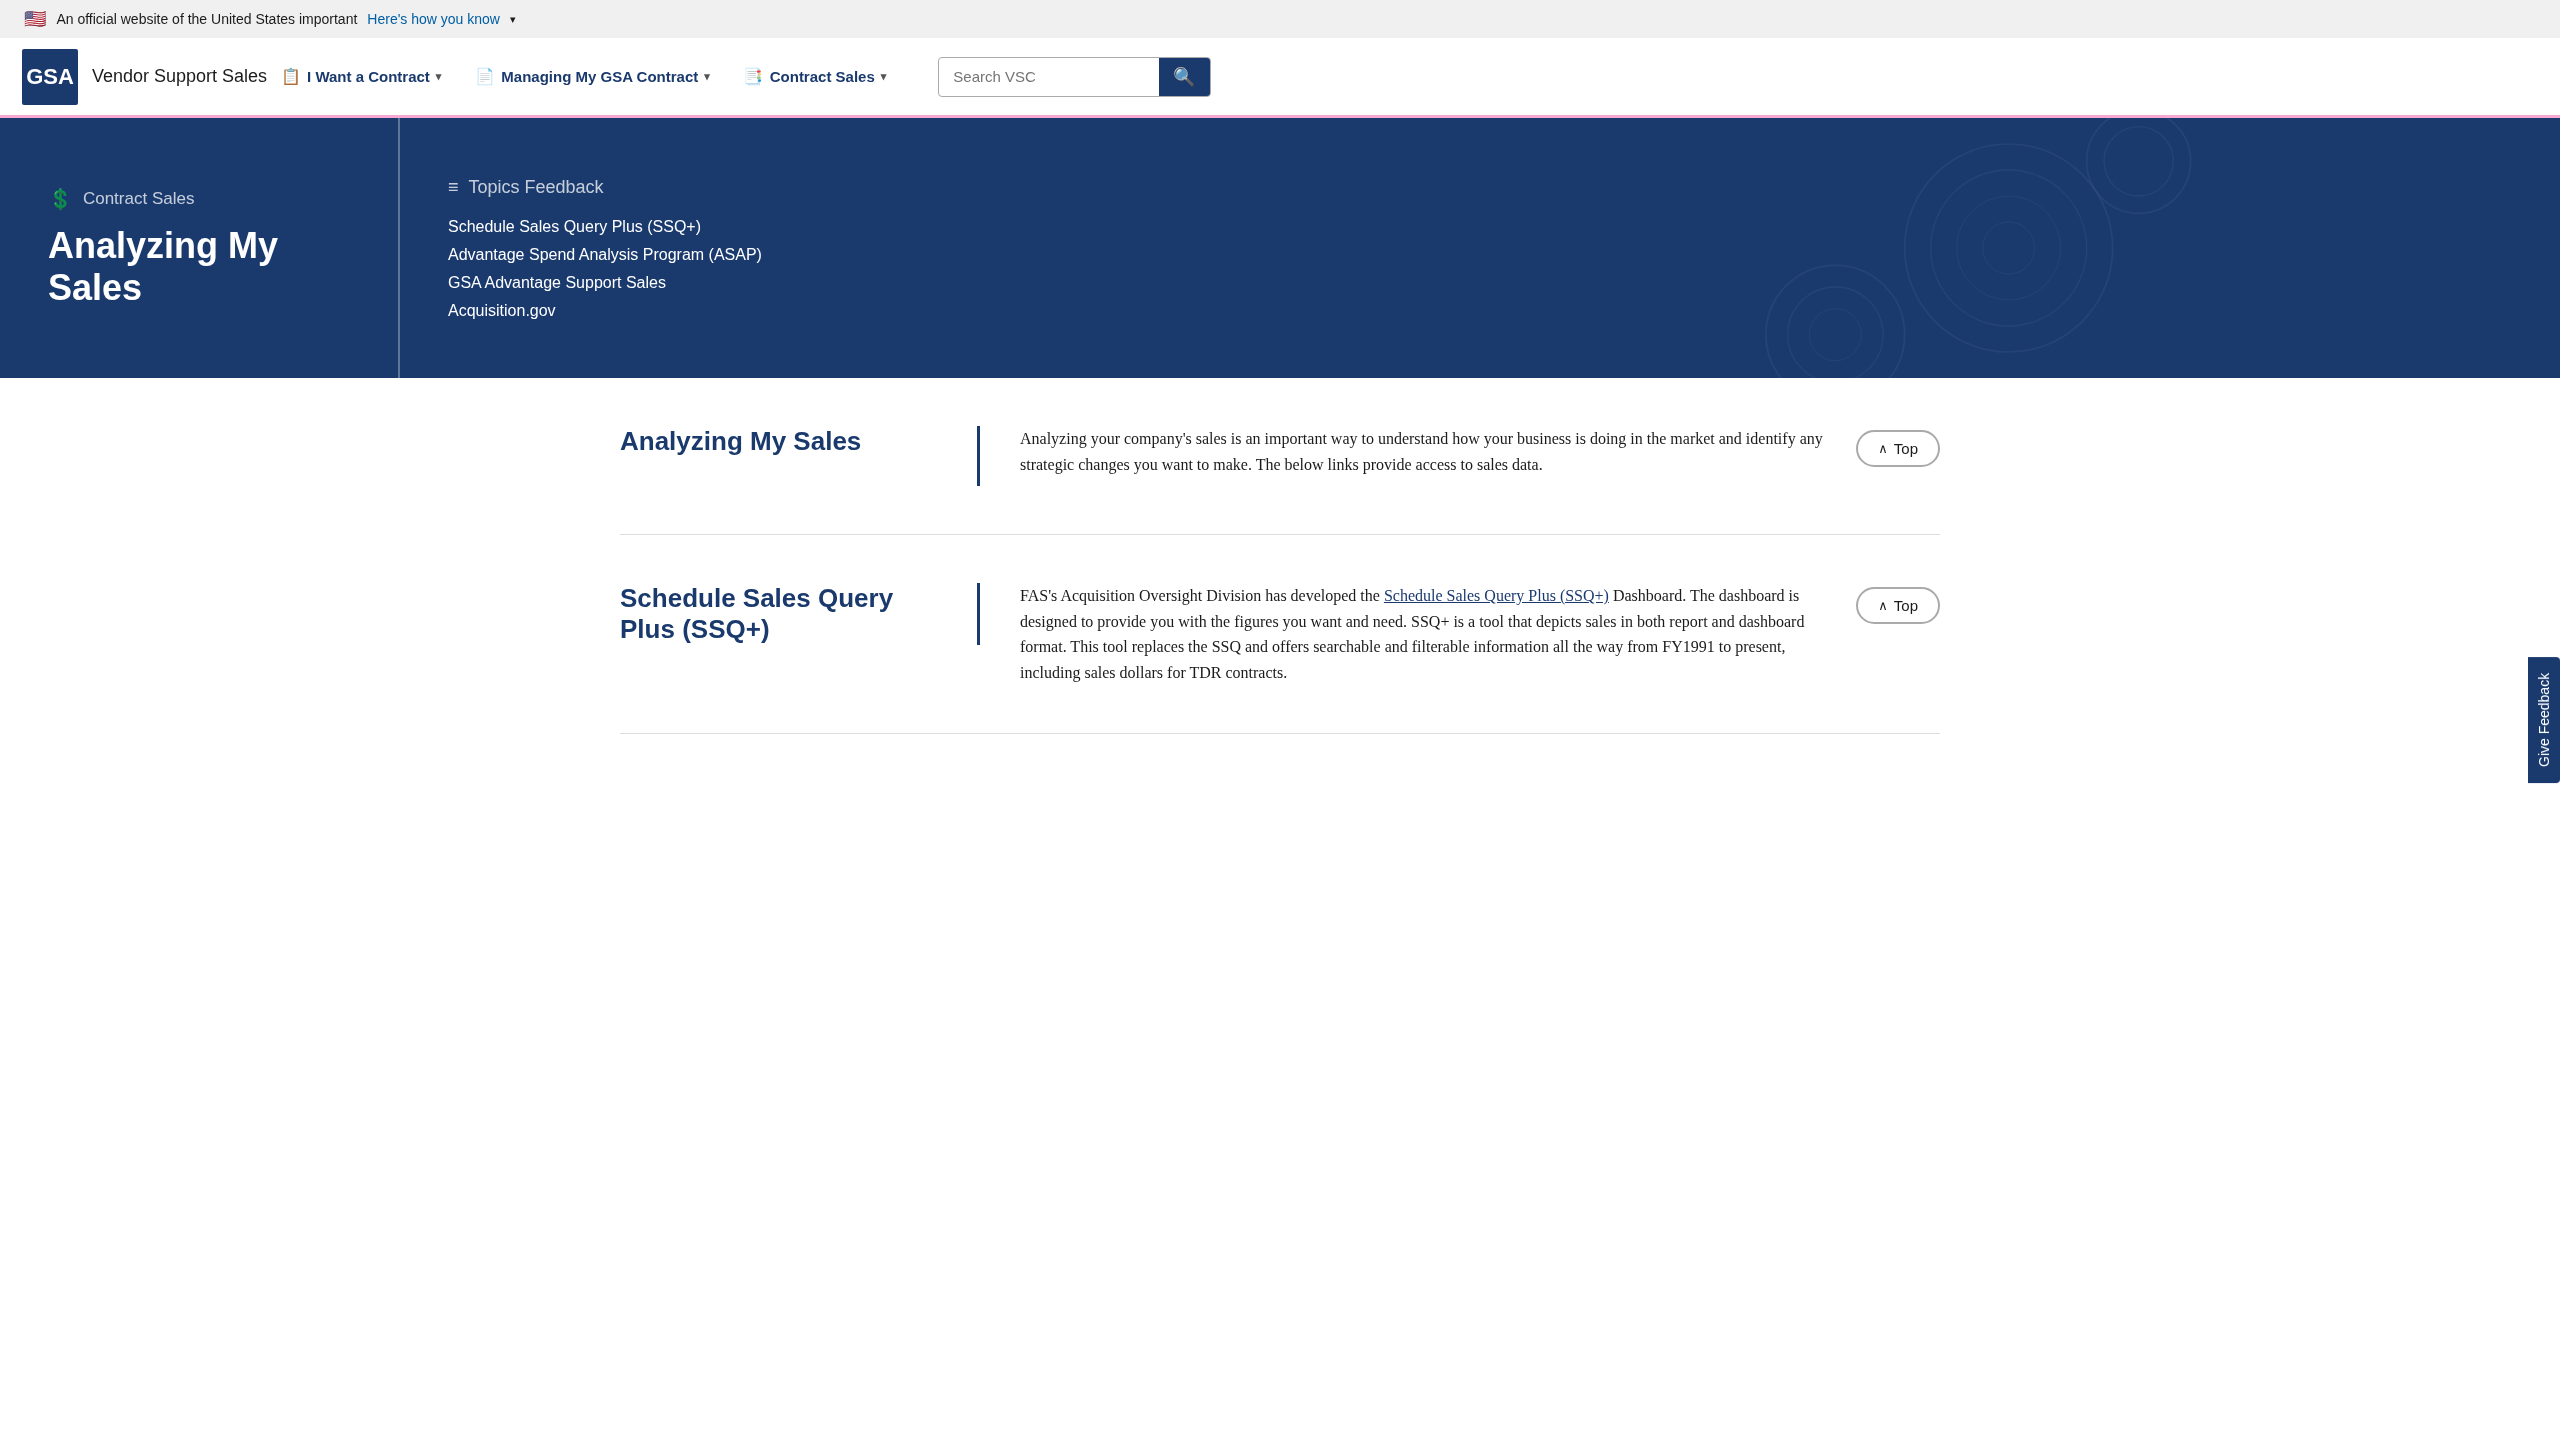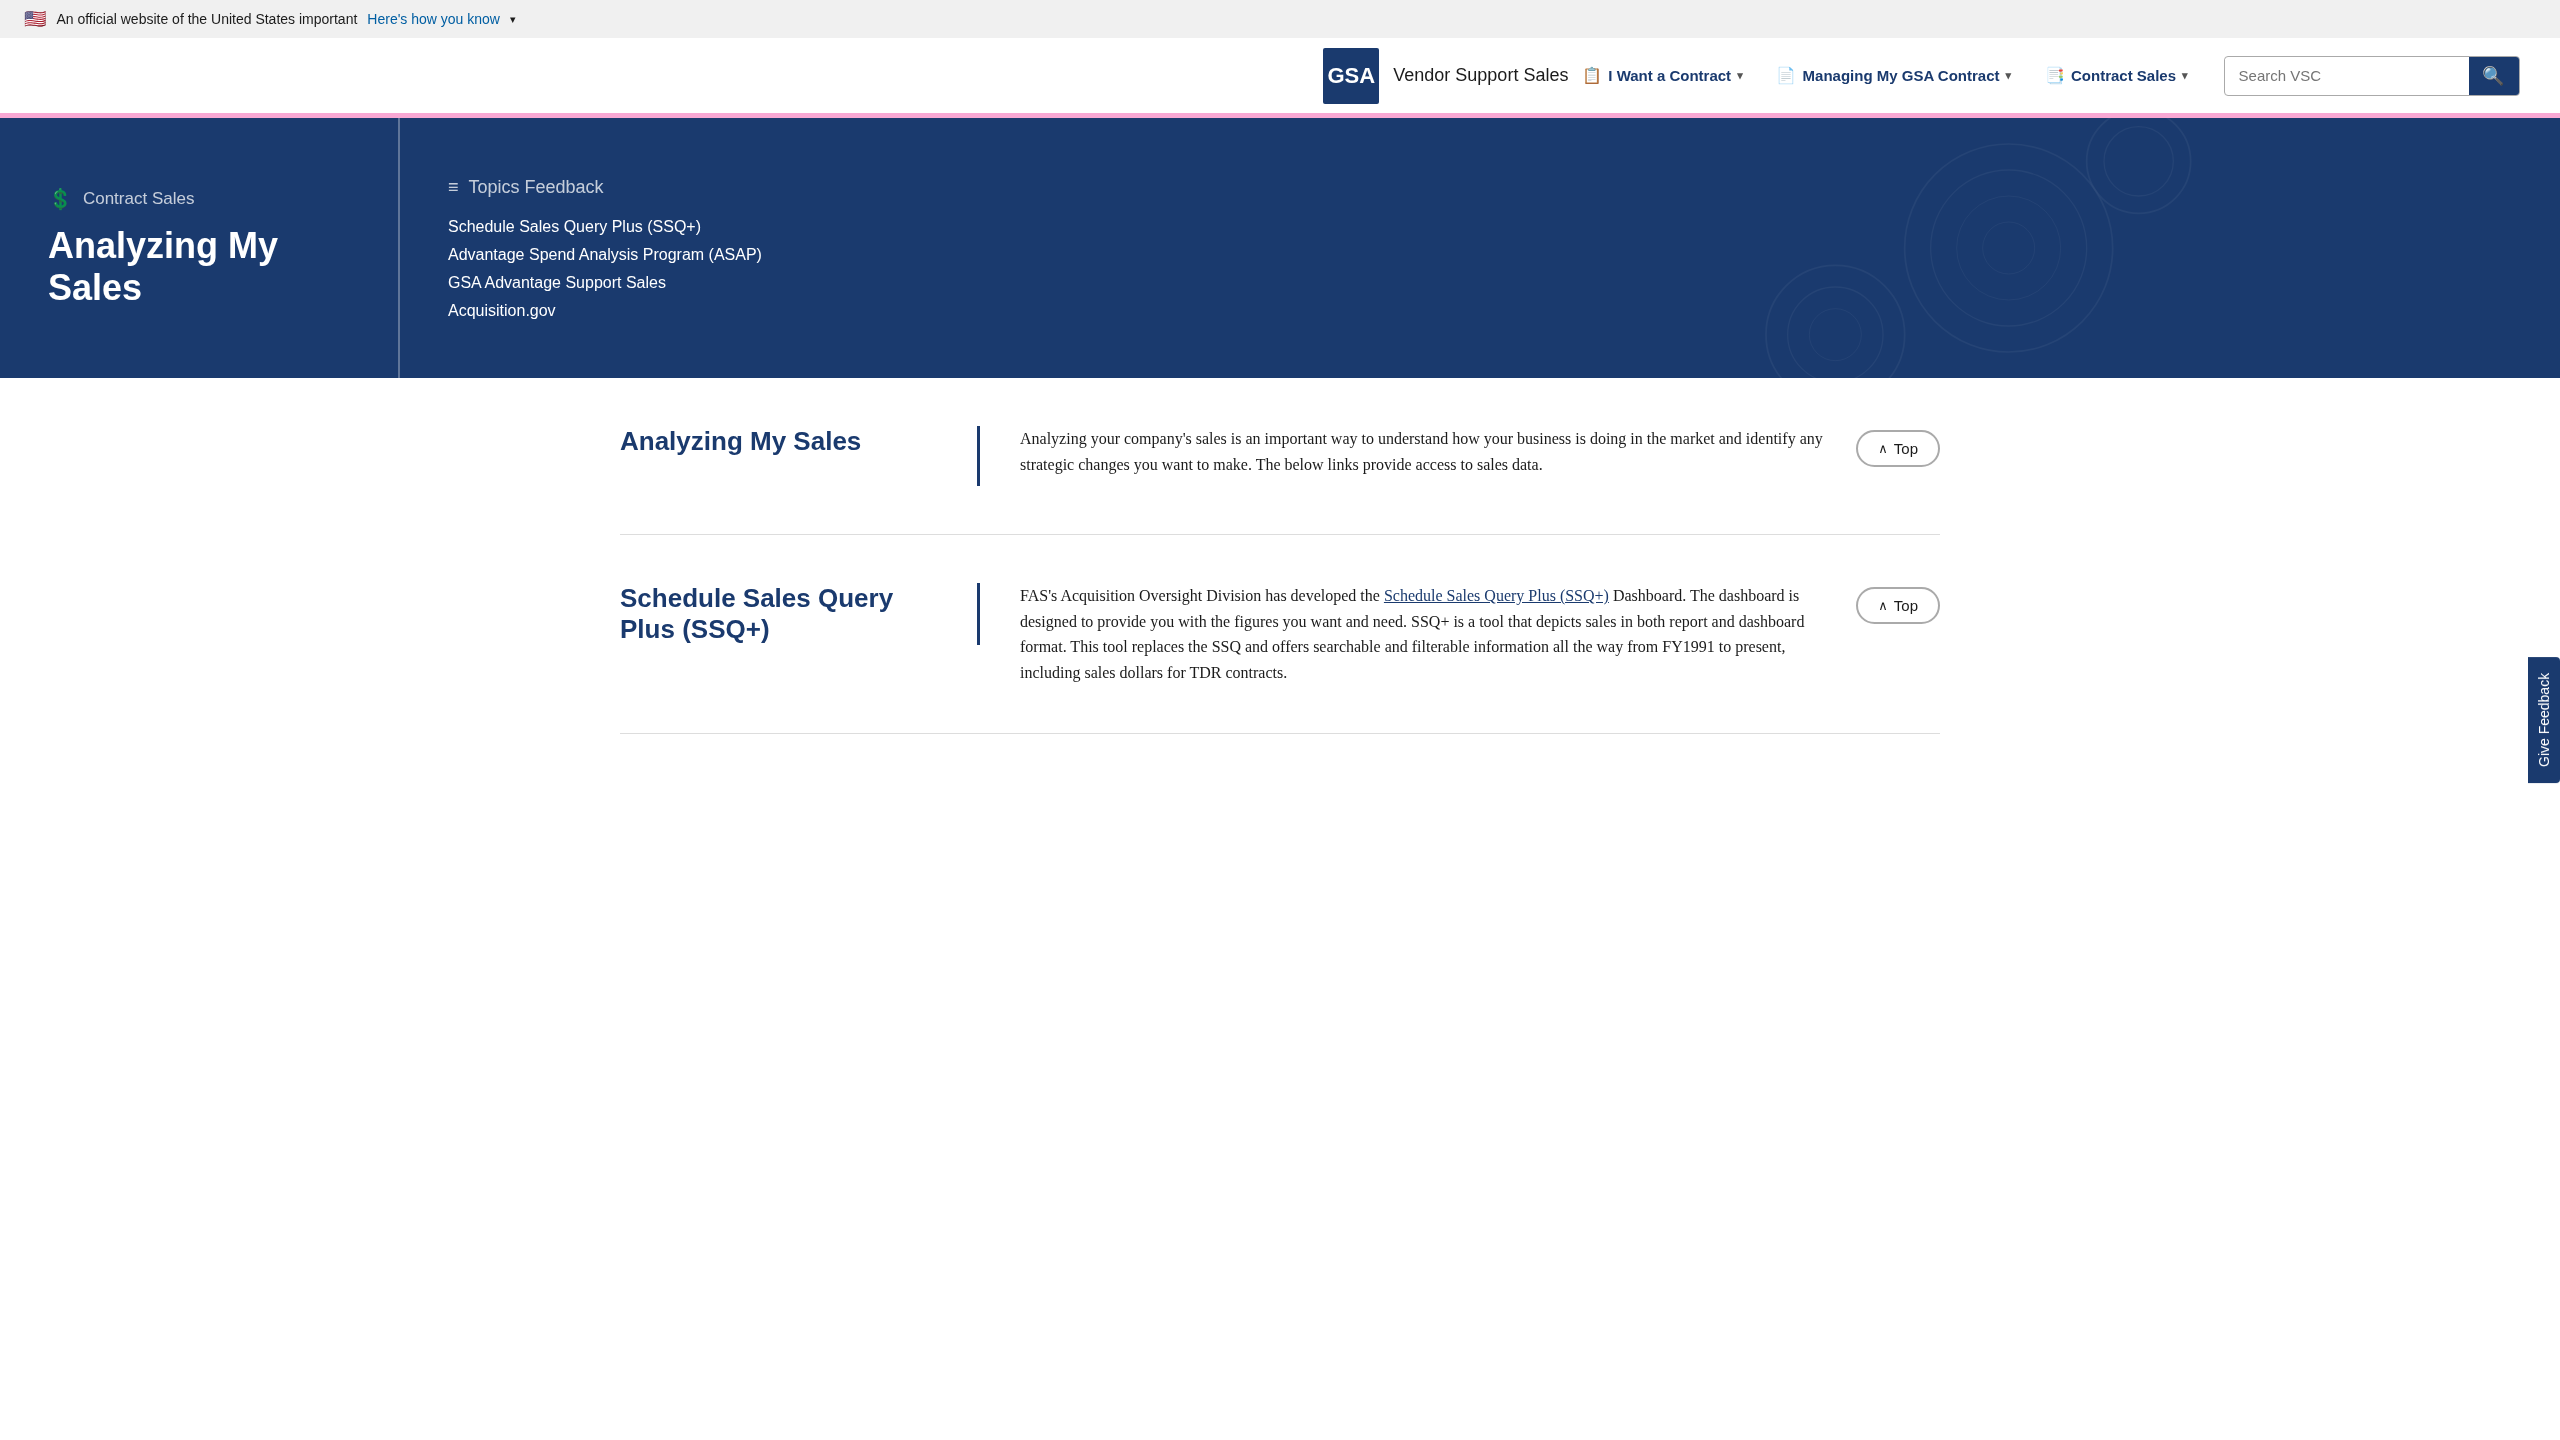--- a/index.html
+++ b/index.html
@@ -15,25 +15,25 @@
       font-size: 14px;
       color: #1b1b1b;
     }
     .gov-banner .flag { font-size: 18px; }
     .gov-banner a { color: #005ea2; cursor: pointer; }
     .gov-banner .chevron { font-size: 11px; }
 
     
     .header {
       background: #fff;
-      border-bottom: 5px solid #f9a8d4;
-      padding: 0 40px;
-      display: flex;
-      align-items: center;
-      justify-content: flex-end;
+      border-bottom: 3px solid #f9a8d4;
+      padding: 0 22px;
+      display: flex;
+      align-items: center;
+      justify-content: flex-start;
       height: 80px;
     }
     .logo-area {
       display: flex;
       align-items: center;
       gap: 14px;
       text-decoration: none;
     }
     .gsa-logo {
       background: #1a3a6e;
@@ -70,22 +70,21 @@
       font-weight: 600;
     }
     .nav-icon { font-size: 16px; color: #1a3a6e; }
     .nav-chevron { font-size: 11px; color: #555; }
     .search-area {
       display: flex;
       align-items: center;
       border: 1px solid #aaa;
       border-radius: 4px;
       overflow: hidden;
-      margin-left: 16px;
-      gap: 24px;
+      margin-left: 32px;
     }
     .search-input {
       border: none;
       outline: none;
       padding: 8px 14px;
       font-size: 15px;
       width: 220px;
     }
     .search-btn {
       background: #1a3a6e;

